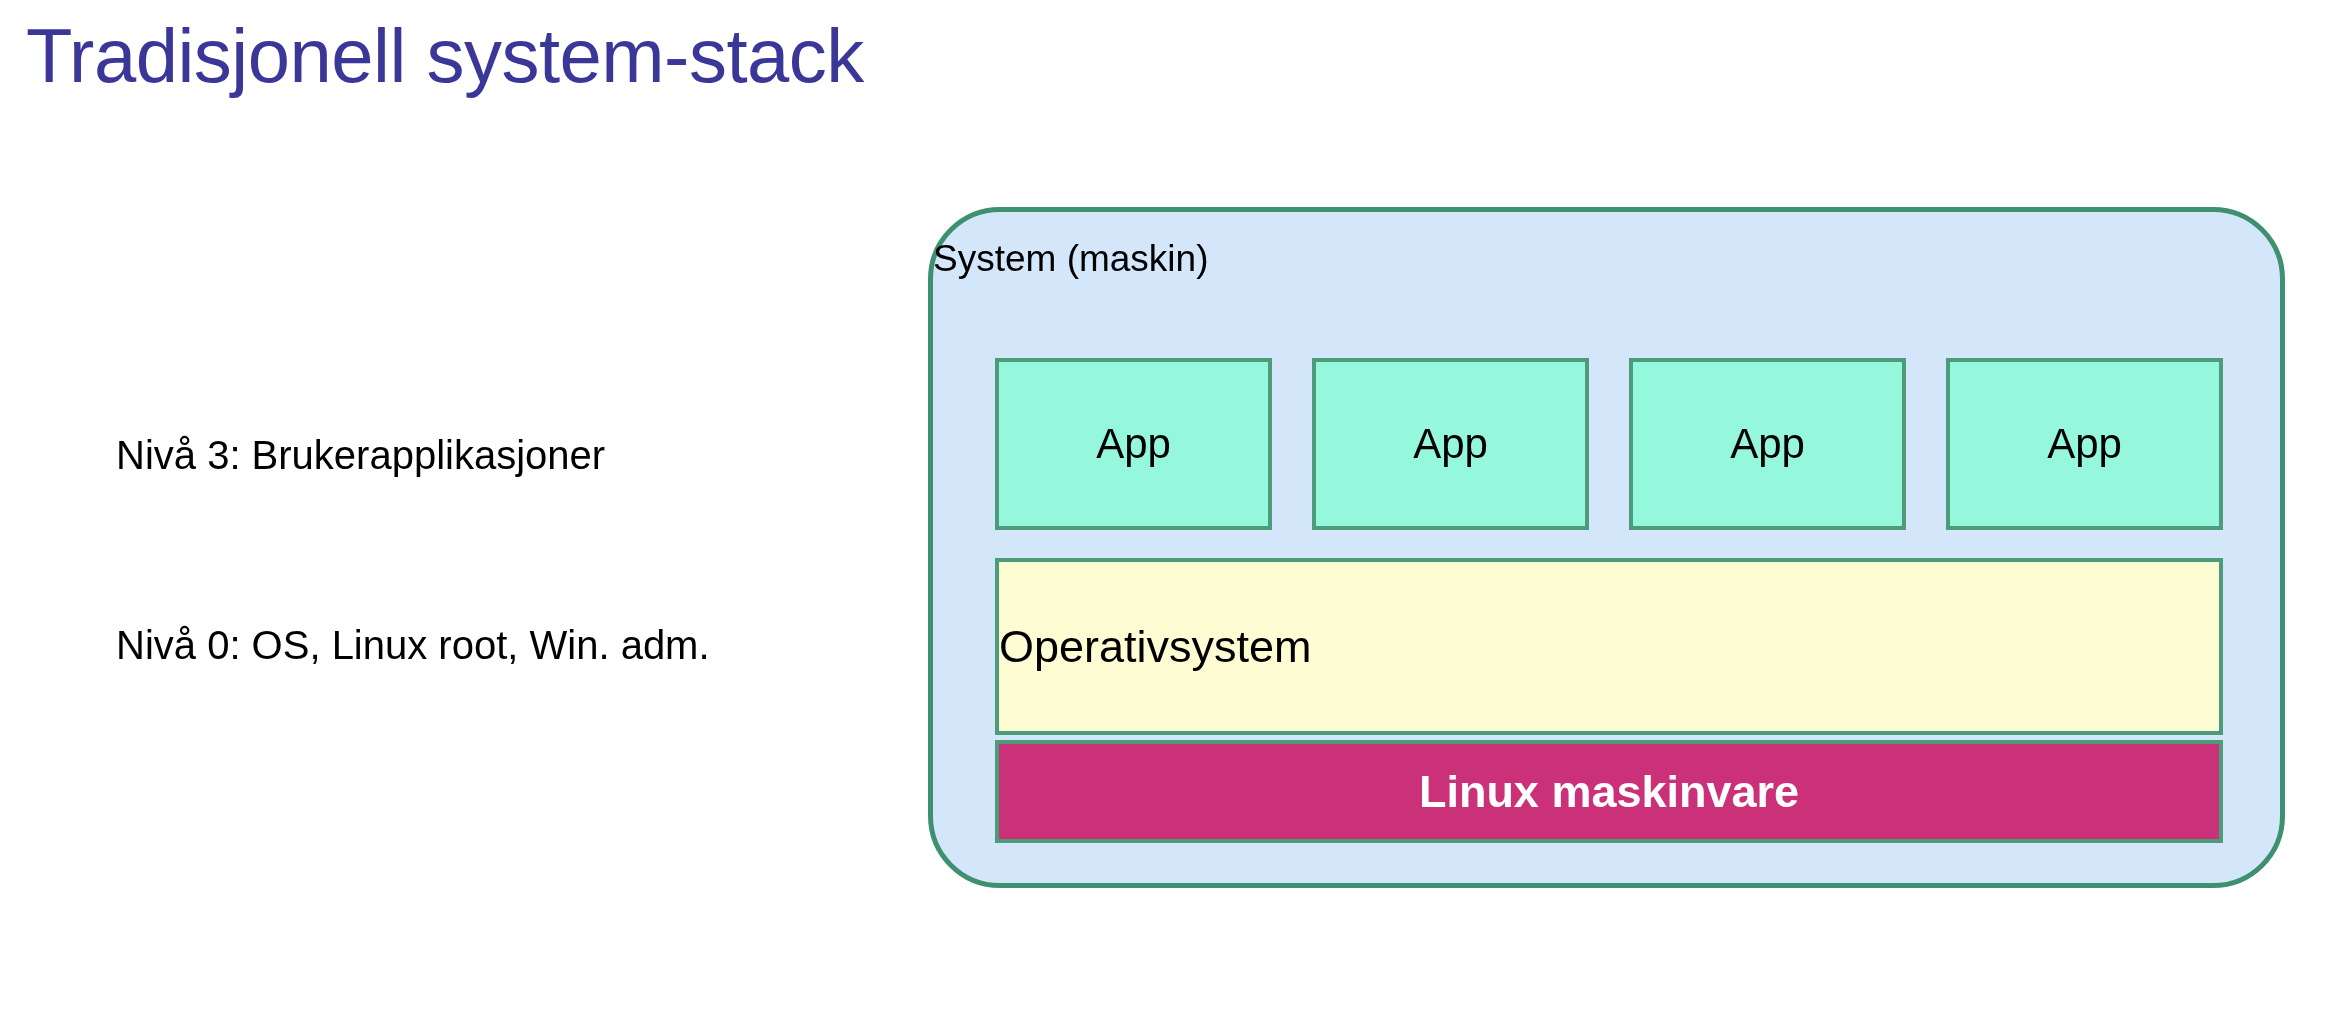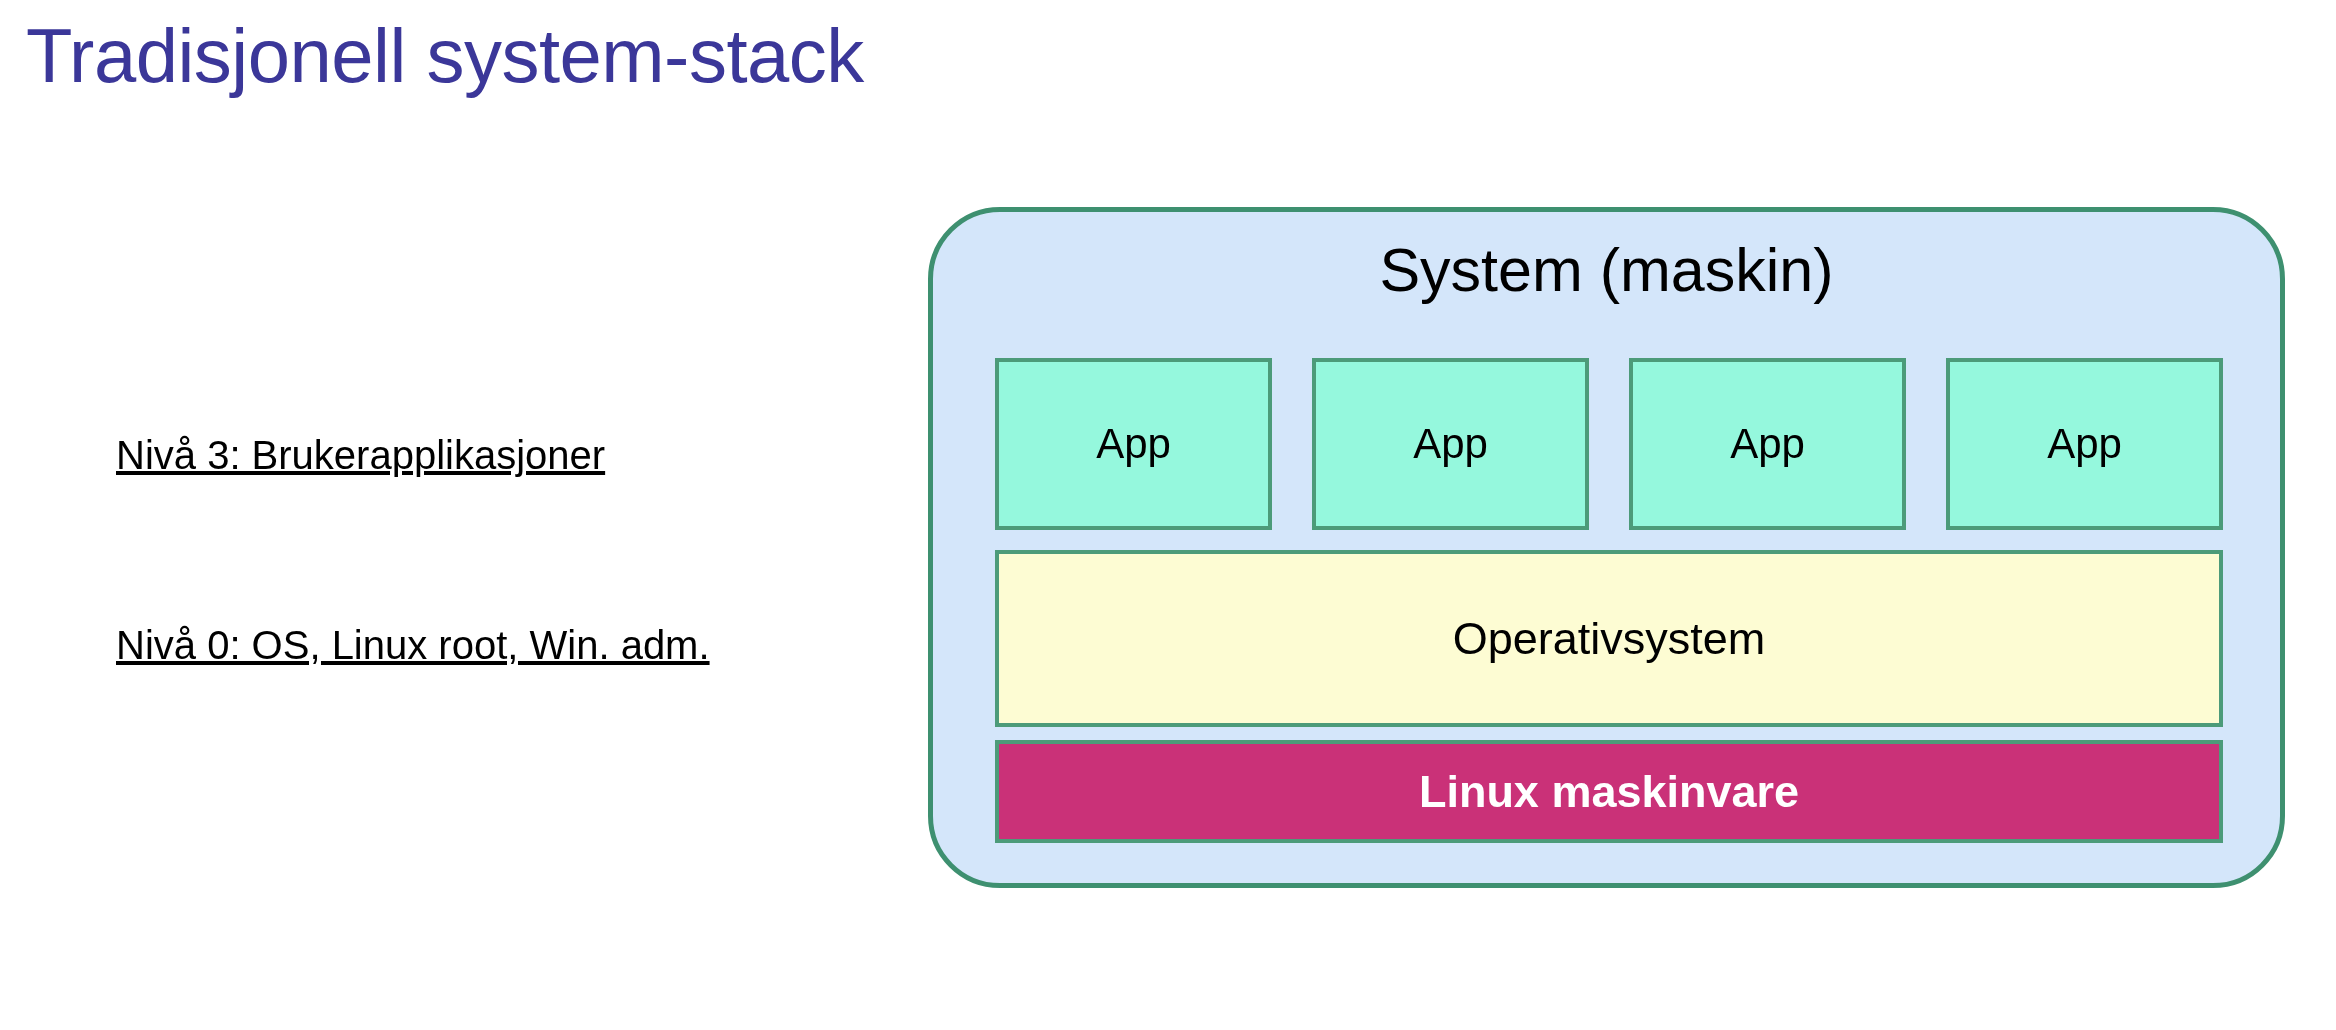--- a/index.html
+++ b/index.html
@@ -37,21 +37,20 @@
   }
 
   
   .level-label {
     position: absolute;
     font-size: 40px;
     line-height: 1.0;
     color: #000000;
     white-space: nowrap;
     font-weight: 400;
-    text-decoration: underline;
   }
   #level-label-3 {
     left: 116px;
     top: 435px;
   }
   #level-label-0 {
     left: 116px;
     top: 625px;
   }
 
@@ -66,22 +65,21 @@
     background: #D4E6FA;
     border: 5px solid #3E9070;
     border-radius: 72px;
   }
 
   #system-title {
     position: absolute;
     left: 0;
     right: 0;
     top: 28px;
-    text-align: center;
-    font-size: 61px;
+    font-size: 37px;
     line-height: 1.0;
     color: #000000;
     font-weight: 400;
   }
 
   
   #app-row {
     position: absolute;
     left: 62px;
     top: 146px;
@@ -106,28 +104,27 @@
     line-height: 1.0;
     color: #000000;
     font-weight: 400;
   }
 
   
   #os-bar {
     position: absolute;
     box-sizing: border-box;
     left: 62px;
-    top: 338px;
+    top: 346px;
     width: 1228px;
     height: 177px;
     background: #FDFCD3;
     border: 4px solid #4C9B79;
     display: flex;
     align-items: center;
-    justify-content: center;
   }
   #os-bar-label {
     font-size: 45px;
     line-height: 1.0;
     color: #000000;
     font-weight: 400;
   }
 
   
   #hardware-bar {

